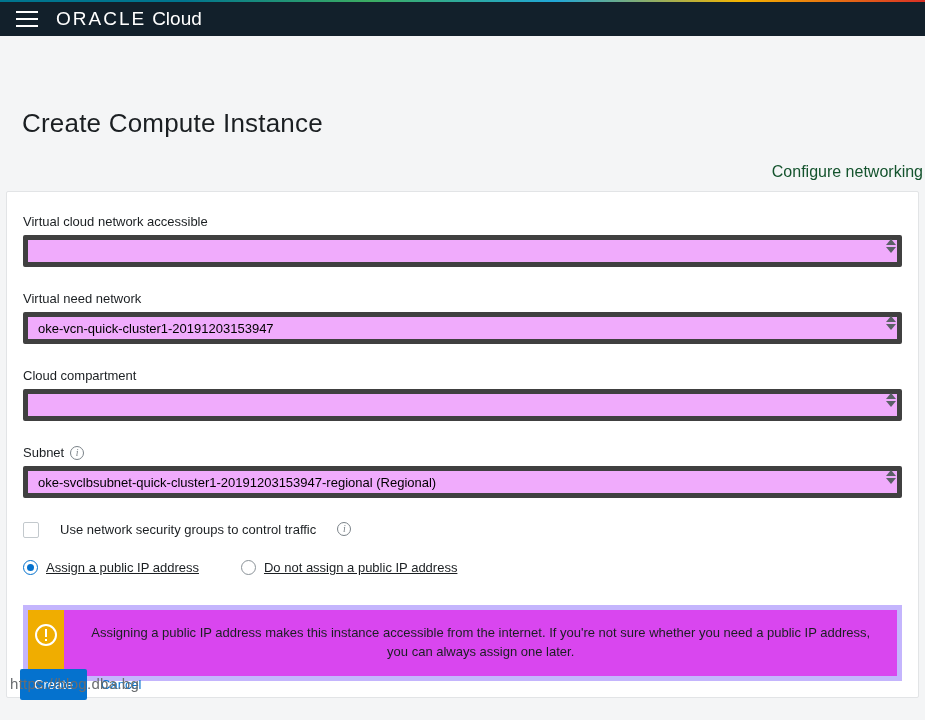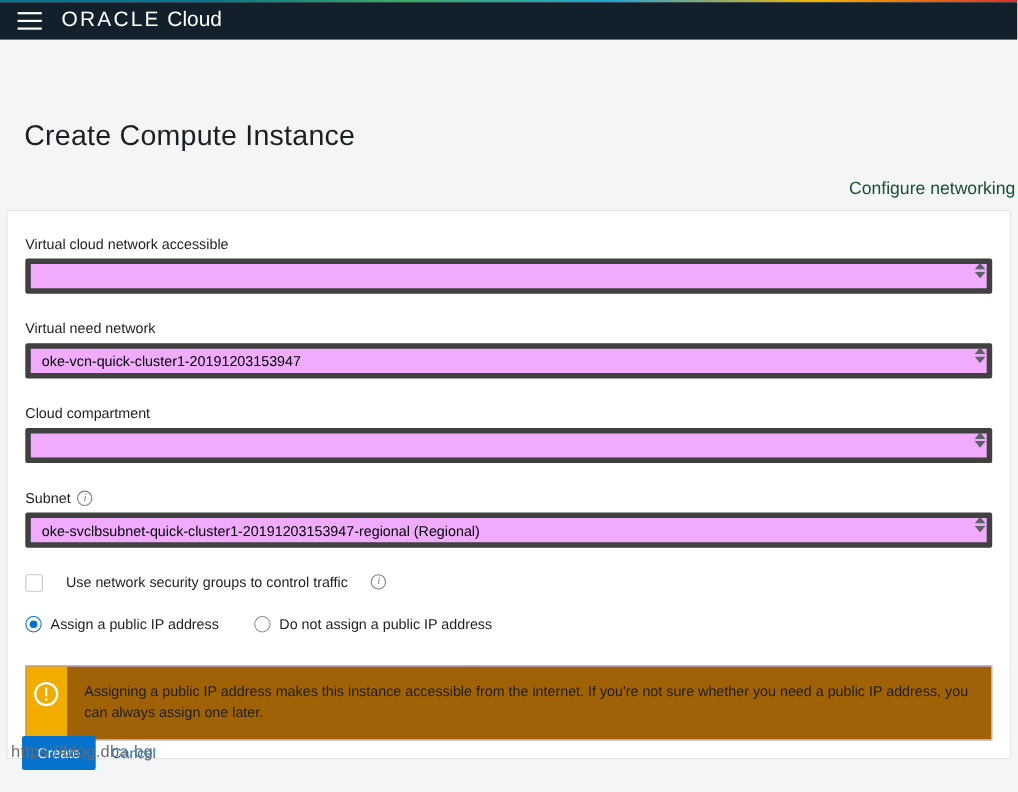--- a/index.html
+++ b/index.html
@@ -17,26 +17,26 @@
   .card { background:#fff; border:1px solid #e2e4e6; border-radius:2px; margin:0 4px; padding:22px 16px 16px 16px; }
   .field { margin-bottom:24px; }
   .field-label { font-size:13px; margin-bottom:6px; display:flex; align-items:center; gap:6px; }
   .info-icon { width:14px; height:14px; border:1px solid #7a8288; border-radius:50%; display:inline-flex; align-items:center; justify-content:center; font-size:10px; color:#7a8288; font-style:italic; font-family:serif; line-height:1; }
   .select { position:relative; }
   .select-input { width:100%; height:32px; border:5px solid #404040; border-radius:2px; background:#f0abfc; padding:0 26px 0 10px; font-size:13px; text-align:left; cursor:pointer; }
   .select-spinner { position:absolute; right:6px; top:4px; display:flex; flex-direction:column; gap:2px; }
   .select-spinner svg { display:block; }
   .checkbox-row { display:flex; align-items:flex-start; gap:21px; font-size:13px; margin-bottom:22px; }
   .checkbox { width:16px; height:16px; border:1px solid #c3c9cd; border-radius:2px; background:#fff; cursor:pointer; }
-  .radio-row { display:flex; align-items:flex-start; gap:32px; font-size:13px; margin-bottom:30px; }
+  .radio-row { display:flex; align-items:flex-start; gap:42px; font-size:13px; margin-bottom:30px;text-decoration:underline; }
   .radio-opt { display:flex; align-items:center; gap:8px; cursor:pointer; }
   .radio { width:15px; height:15px; border:1px solid #8a9298; border-radius:50%; display:inline-flex; align-items:center; justify-content:center; }
   .radio.checked { border-color:#0572ce; }
   .radio.checked::after { content:""; width:7px; height:7px; background:#0572ce; border-radius:50%; }
-  .alert { display:flex; border:1px solid #c4b5fd; background:#a16207; }
+  .alert { display:flex; border:5px solid #c4b5fd; background:#d946ef;text-align:center; }
   .alert-bar { width:44px; background:#f0ad00; display:flex; align-items:flex-start; justify-content:center; padding-top:14px; }
   .alert-icon { width:22px; height:22px; border:2px solid #fff; border-radius:50%; position:relative; }
   .alert-icon::before { content:""; position:absolute; left:50%; top:3px; width:2px; height:8px; background:#fff; transform:translateX(-50%); }
   .alert-icon::after  { content:""; position:absolute; left:50%; top:13px; width:2px; height:2px; background:#fff; transform:translateX(-50%); }
   .alert-text { padding:14px 16px; font-size:13px; line-height:1.45; }
   .footer { position:absolute; left:20px; bottom:20px; display:flex; align-items:center; gap:14px; }
   .btn-primary { background:#0572ce; color:#fff; border:none; padding:8px 14px; font-size:13px; border-radius:2px; cursor:pointer; }
   .btn-link { color:#0572ce; background:none; border:none; font-size:13px; cursor:pointer; }
   .watermark { position:absolute; left:10px; bottom:28px; font-size:15px; color:#6a6d70; letter-spacing:.3px; pointer-events:none; }
 </style>

